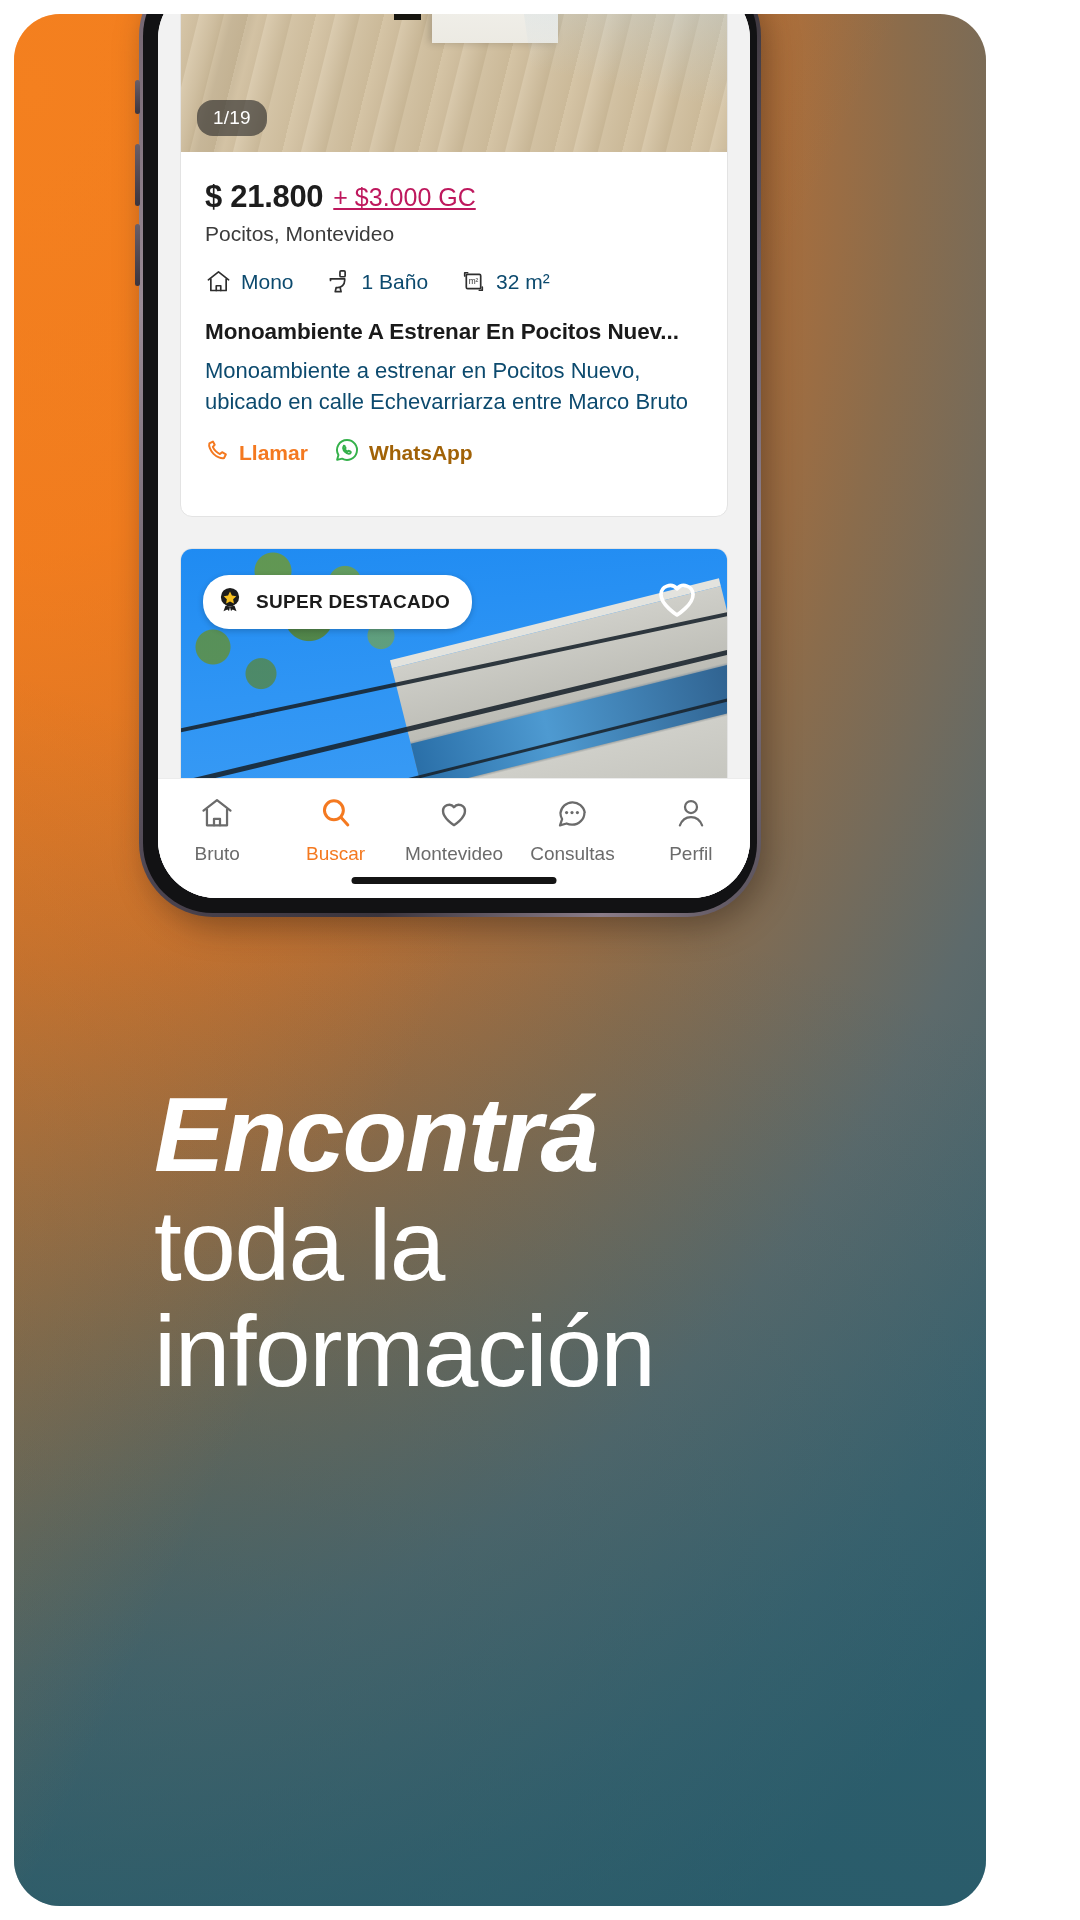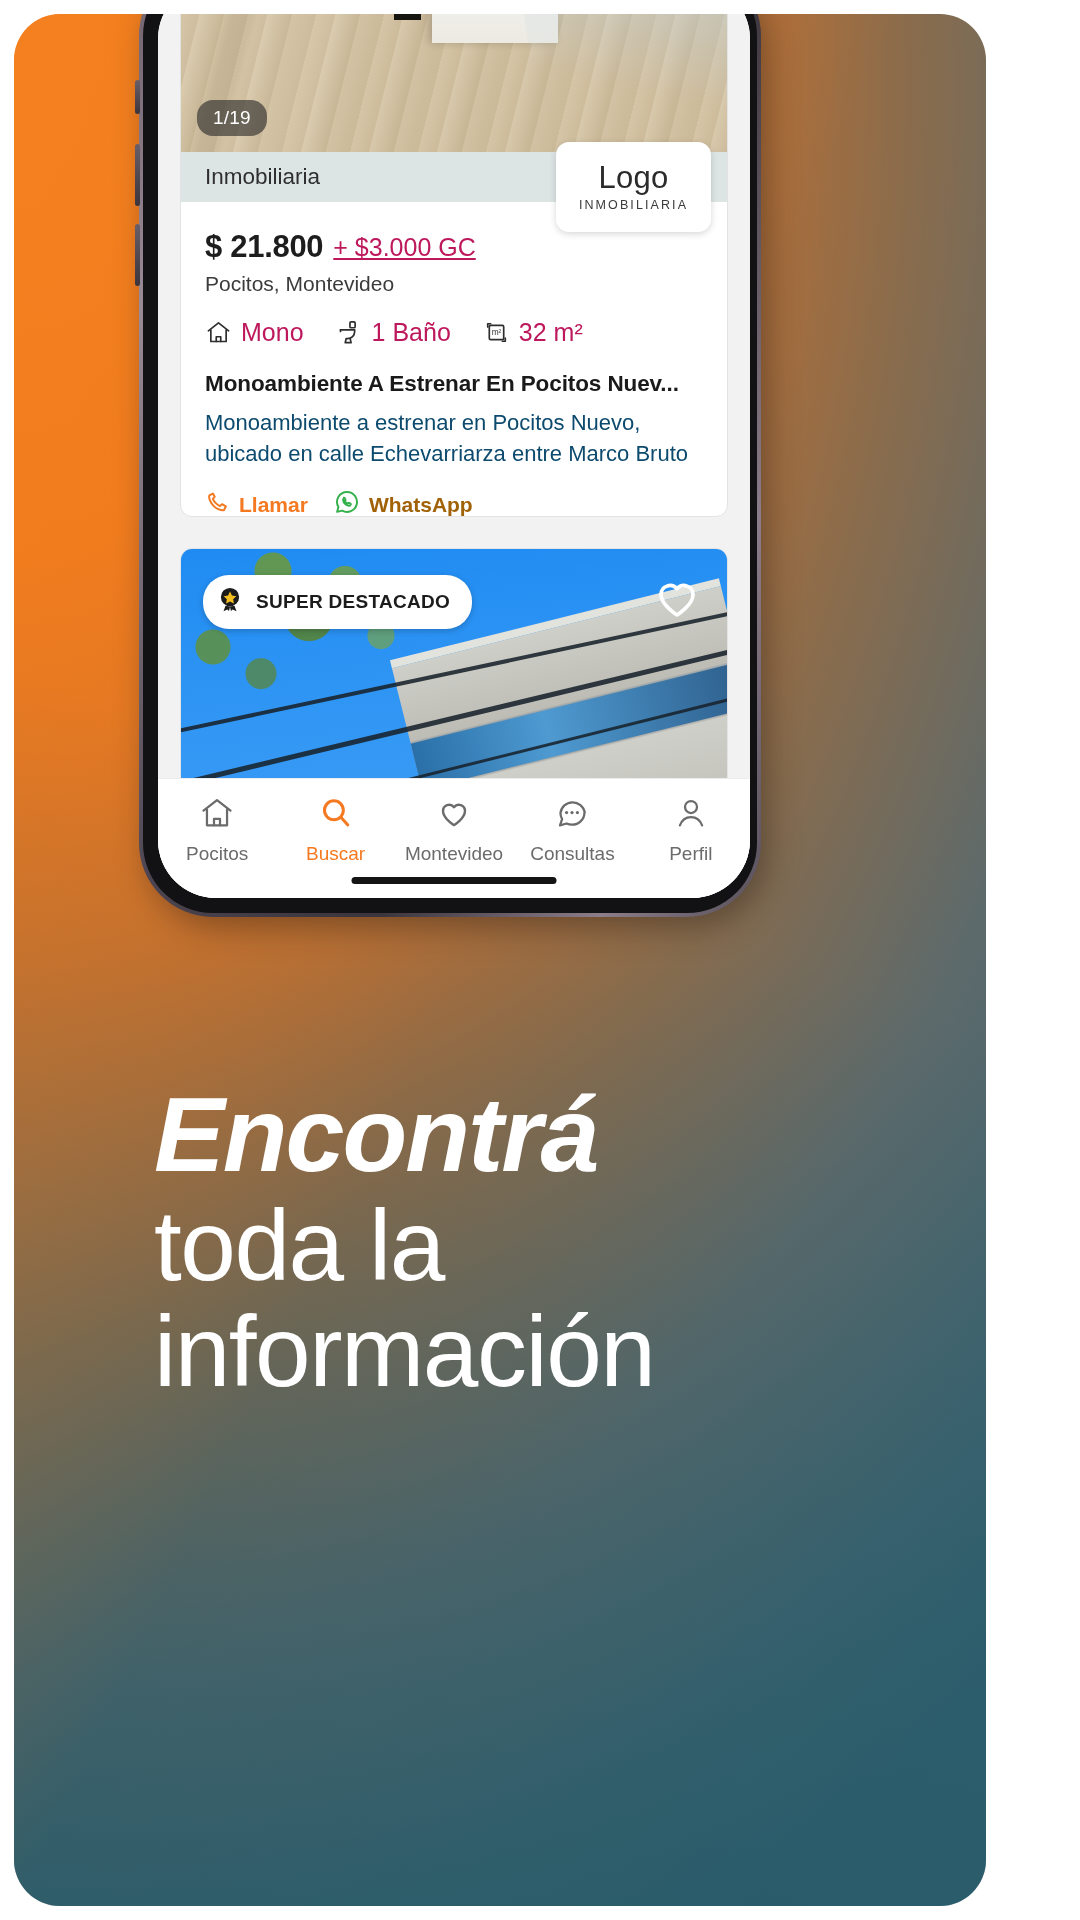--- a/index.html
+++ b/index.html
@@ -178,21 +178,21 @@
 
   .location{
     font-size:21px; color:#3b3b3b; margin-top:7px;
   }
 
   .attrs{
     display:flex; align-items:center; gap:32px;
     margin-top:22px;
   }
   .attr{ display:flex; align-items:center; gap:9px; }
-  .attr-label{ font-size:25px; color:#be185d; }
+  .attr-label{ font-size:21px; color:#0c4a6e; }
   .attr svg{ display:block; }
 
   .listing-title{
     margin-top:24px;
     font-size:22.5px; font-weight:700; color:#1a1a1a;
     white-space:nowrap; overflow:hidden;
     letter-spacing:-.1px;
   }
   .listing-desc{
     margin-top:10px;
@@ -356,28 +356,20 @@
 
               <div class="card-photo">
                 <div class="photo-room"></div>
                 <div class="photo-floor"></div>
                 <div class="photo-dark"></div>
                 <div class="photo-wall"></div>
                 <div class="photo-glare"></div>
                 <div class="photo-counter">1/19</div>
               </div>
 
-              <div class="agency-bar">
-                <span>Inmobiliaria</span>
-
-                <div class="logo-badge">
-                  <div class="lg-main">Logo</div>
-                  <div class="lg-sub">INMOBILIARIA</div>
-                </div>
-              </div>
 
               <div class="card-body">
 
                 <div class="price-row">
                   <div class="price-main">$ 21.800</div>
                   <div class="price-extra">+ $3.000 GC</div>
                 </div>
 
                 <div class="location">Pocitos, Montevideo</div>
 
@@ -484,21 +476,21 @@
             <div class="bottom-nav">
 
               <button class="nav-item">
                 <span>
                   <svg width="36" height="36" viewBox="0 0 24 24" fill="none" stroke="#6b6b6b" stroke-width="1.5" stroke-linecap="round" stroke-linejoin="round">
                     <path d="M3 10.4 12 3.4l9 7"></path>
                     <path d="M5.3 9.7V20.2h13.4V9.7"></path>
                     <path d="M10 20.2v-4.3h4v4.3"></path>
                   </svg>
                 </span>
-                <span class="nav-label">Pocitos</span>
+                <span class="nav-label">Bruto</span>
               </button>
 
               <button class="nav-item active">
                 <span>
                   <svg width="36" height="36" viewBox="0 0 24 24" fill="none" stroke="#f47920" stroke-width="2" stroke-linecap="round">
                     <circle cx="10.6" cy="10.2" r="6.3"></circle>
                     <path d="m15.4 15 4.5 5"></path>
                   </svg>
                 </span>
                 <span class="nav-label">Buscar</span>

